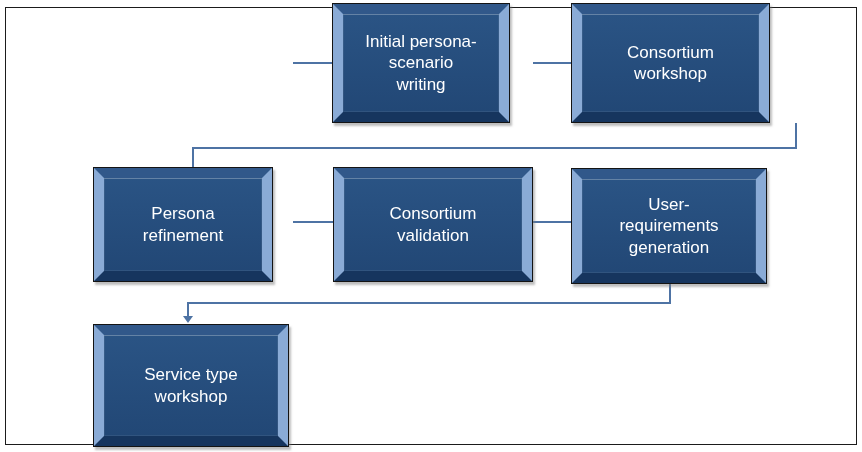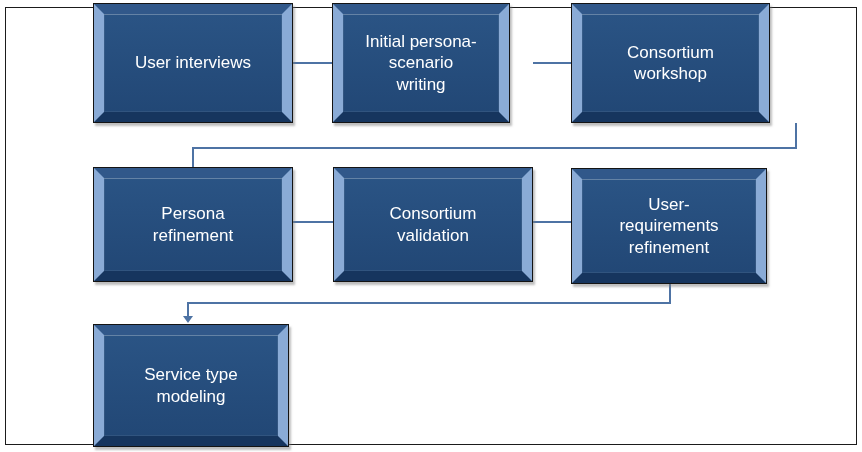--- a/index.html
+++ b/index.html
@@ -61,21 +61,21 @@
     width:0; height:0;
     border-left:5px solid transparent;
     border-right:5px solid transparent;
     border-top:7px solid #4e73a4;
     z-index:2;
   }
   
   .n1 { left:93px;  top:3px;   width:200px; height:120px; }
   .n2 { left:332px; top:3px;   width:178px; height:120px; }
   .n3 { left:571px; top:3px;   width:199px; height:120px; }
-  .n4 { left:93px;  top:167px; width:200px; height:115px; }
+  .n4 { left:93px;  top:167px; width:180px; height:115px; }
   .n5 { left:333px; top:167px; width:200px; height:115px; }
   .n6 { left:571px; top:168px; width:196px; height:116px; }
   .n7 { left:93px;  top:324px; width:196px; height:123px; }
   
   .c1  { left:293px; top:62px;  width:39px;  height:2px; }
   .c2  { left:533px; top:62px;  width:38px;  height:2px; }
   .c3a { left:795px; top:123px; width:2px;   height:26px; }
   .c3b { left:192px; top:147px; width:605px; height:2px; }
   .c3c { left:192px; top:149px; width:2px;   height:18px; }
   .c4  { left:293px; top:221px; width:40px;  height:2px; }
@@ -97,43 +97,40 @@
   <div class="conn c3a"></div>
   <div class="conn c3b"></div>
   <div class="conn c3c"></div>
   <div class="conn c4"></div>
   <div class="conn c5"></div>
   <div class="conn c6a"></div>
   <div class="conn c6b"></div>
   <div class="conn c6c"></div>
   <div class="arrowhead ah"></div>
 
-  <div class="node n1">
-    <span class="label">User interviews</span>
-  </div>
   <div class="node n2">
     <span class="label">Initial persona-
 scenario
 writing</span>
   </div>
   <div class="node n3">
     <span class="label">Consortium
 workshop</span>
   </div>
   <div class="node n4">
     <span class="label">Persona
 refinement</span>
   </div>
   <div class="node n5">
     <span class="label">Consortium
 validation</span>
   </div>
   <div class="node n6">
     <span class="label">User-
 requirements
-refinement</span>
+generation</span>
   </div>
   <div class="node n7">
     <span class="label">Service type
-modeling</span>
+workshop</span>
   </div>
 
 </div>
 
 </body></html>

